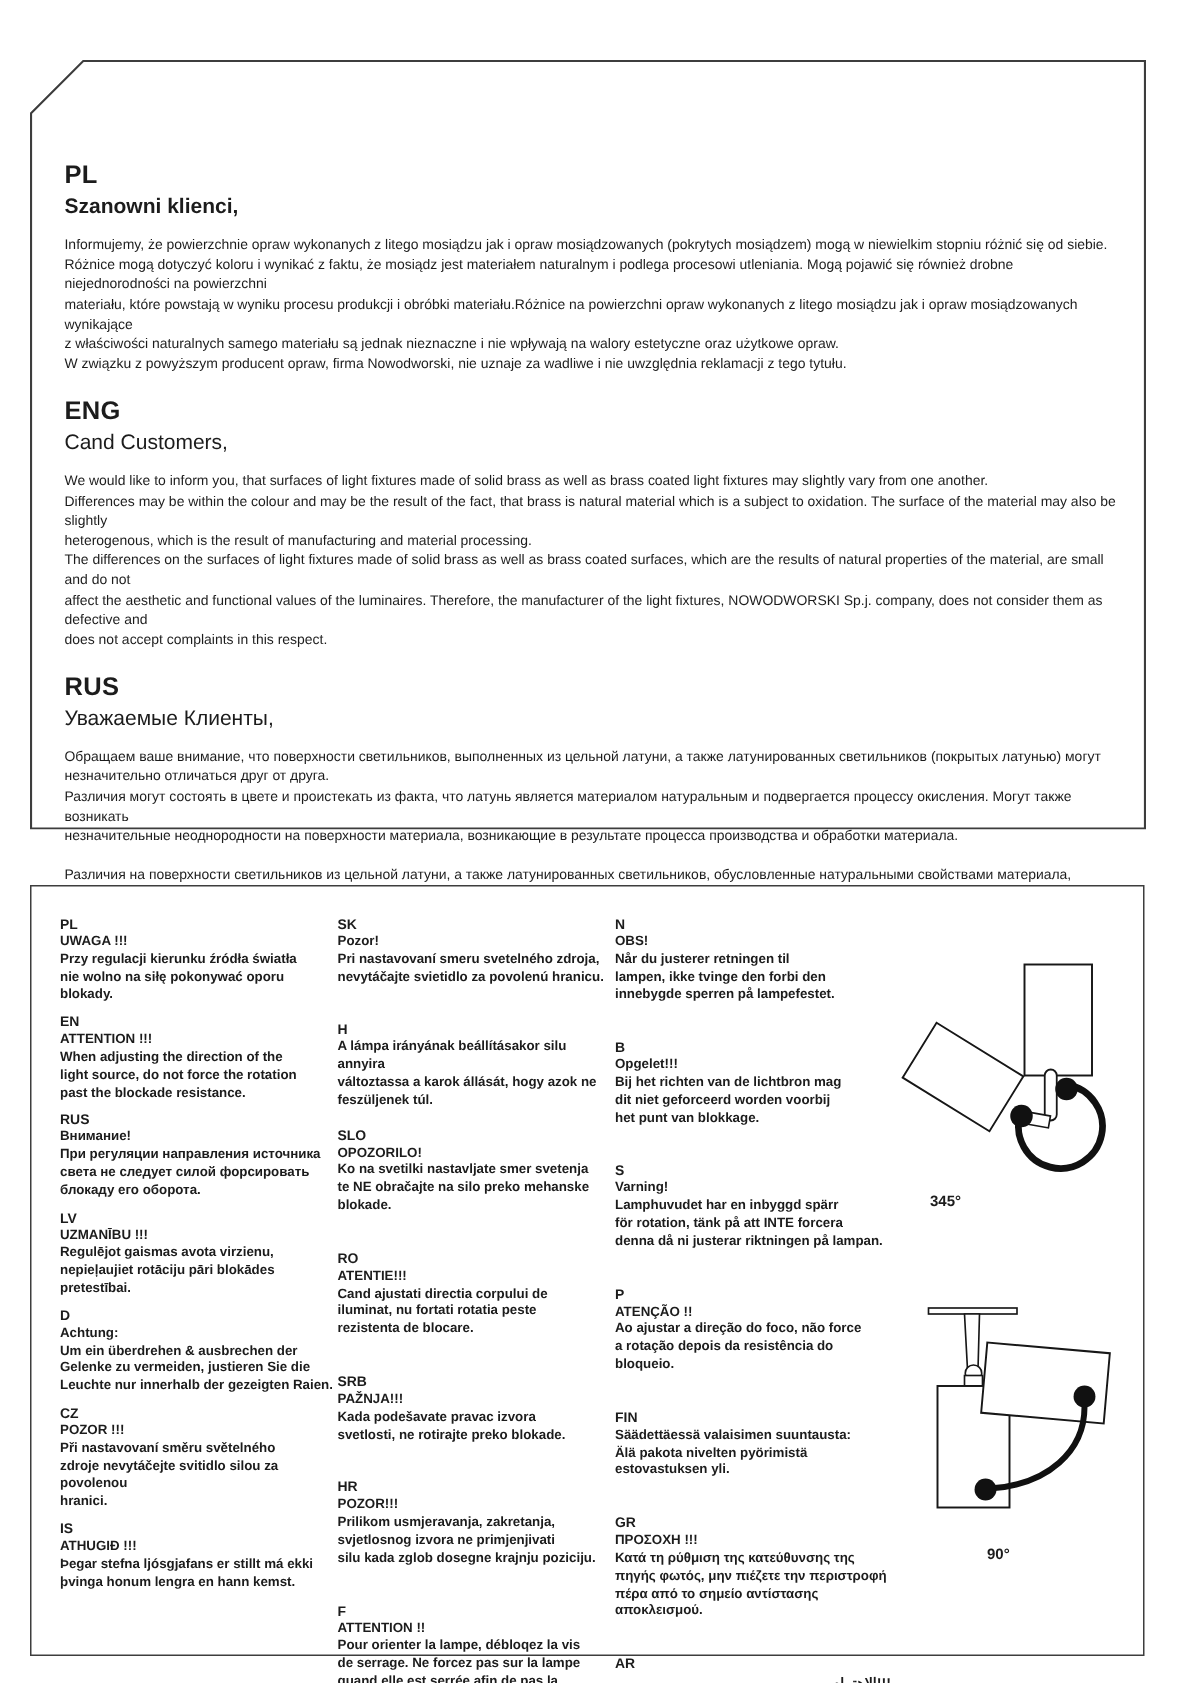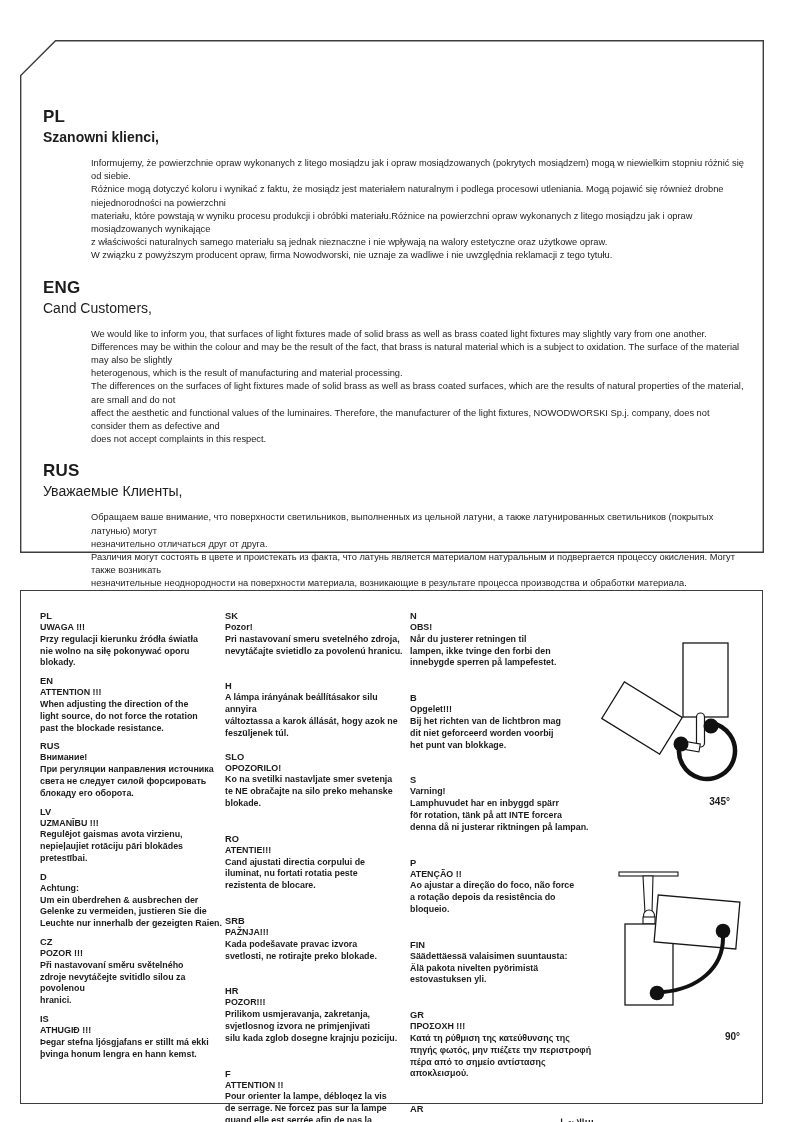--- a/index.html
+++ b/index.html
@@ -15,44 +15,44 @@
   .box-bottom{
     position:absolute;left:20px;top:590px;width:743px;height:514px;
     border:1.4px solid #3d3d3d;box-sizing:border-box;background:#fff;
   }
 
   .notice{position:absolute;left:43px;top:106px;width:702px;}
   .nsec{margin:0 0 14px 0;}
   .ncode{font-size:17px;font-weight:bold;line-height:22px;letter-spacing:.2px;}
   .ngreet{font-size:14px;line-height:13px;margin-top:3px;}
   .ngreet.bold{font-weight:bold;}
-  .nbody{font-size:9.3px;line-height:13.2px;margin-top:13px;white-space:pre-line;margin-left:48px;}
+  .nbody{font-size:9.3px;line-height:13.2px;margin-top:13px;white-space:pre-line;}
 
   
   .wcol{position:absolute;top:610px;width:184px;}
   .wcol-1{left:40px;}
   .wcol-2{left:225px;}
   .wcol-3{left:410px;}
   .wcol-1 .wsec{margin-bottom:6px;}
   .wcol-2 .wsec,.wcol-3 .wsec{margin-bottom:23px;}
   .wsec.tight{margin-bottom:11px !important;}
   .wcode{font-size:9.3px;font-weight:bold;line-height:12px;}
   .wtext{font-size:8.9px;line-height:11.8px;white-space:pre-line;font-weight:bold;}
   .wsec.ar .wtext{
     text-align:right;direction:ltr;unicode-bidi:bidi-override;
     font-size:9.5px;line-height:13px;margin-top:1px;
   }
 
   
   .diagram{position:absolute;}
   .d1{left:583px;top:623px;}
   .d2{left:593px;top:853px;}
-  .dlabel{position:absolute;font-size:10px;font-weight:bold;text-align:right;}
+  .dlabel{position:absolute;font-size:10px;font-weight:bold;text-align:left;}
   .dlabel-1{left:620px;top:796px;width:110px;}
-  .dlabel-2{left:635px;top:1031px;width:105px;}
+  .dlabel-2{left:658px;top:1031px;width:105px;}
   svg .ln{stroke:#171717;fill:#ffffff;}
   svg .arc{stroke:#111111;fill:none;stroke-linecap:round;}
   svg .dot{fill:#111111;stroke:none;}
 </style>
 </head>
 <body>
 
 <div class="page">
 
   <svg class="box-top" width="744" height="513" viewBox="0 0 744 513">

